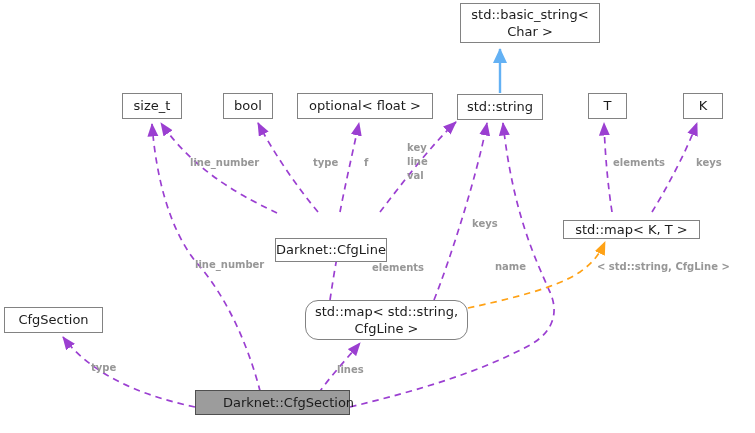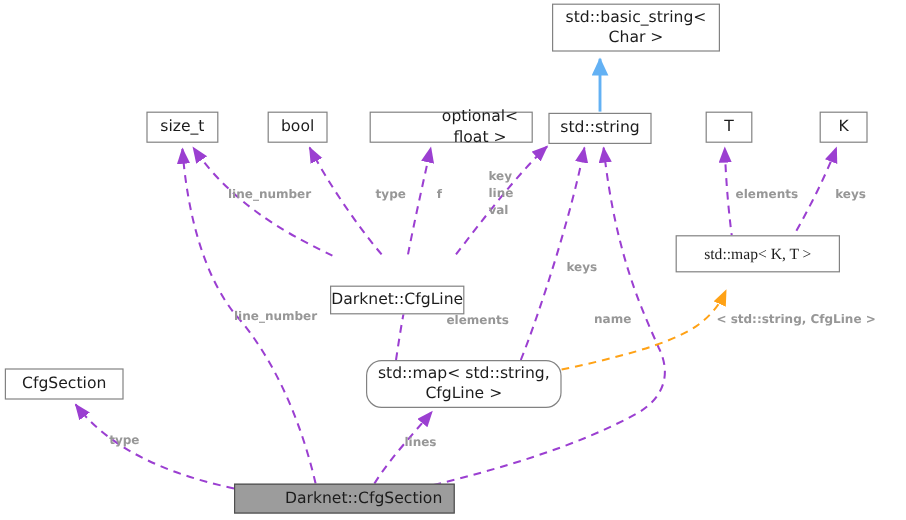--- a/index.html
+++ b/index.html
@@ -70,38 +70,38 @@
     <path class="edge orange dashed" d="M468,308 C510,299 556,288 580,272 C594,262 600,253 605,242" marker-end="url(#arrow-orange)"></path>
   </svg>
 
   <div class="node" style="left:428px;top:3px;width:140px;height:40px;margin-left:32px;">std::basic_string&lt;
 Char &gt;</div>
 
   <div class="node" style="left:122px;top:93px;width:60px;height:26px;">size_t</div>
 
   <div class="node" style="left:223px;top:93px;width:50px;height:26px;">bool</div>
 
-  <div class="node" style="left:308px;top:93px;width:136px;height:26px;padding-left:48px;">optional&lt; float &gt;</div>
+  <div class="node" style="left:297px;top:93px;width:136px;height:26px;">optional&lt; float &gt;</div>
 
   <div class="node" style="left:457px;top:94px;width:86px;height:26px;">std::string</div>
 
   <div class="node" style="left:588px;top:93px;width:39px;height:26px;">T</div>
 
   <div class="node" style="left:683px;top:93px;width:40px;height:26px;">K</div>
 
   <div class="node" style="left:275px;top:212px;width:112px;height:24px;margin-top:26px;">Darknet::CfgLine</div>
 
-  <div class="node" style="left:563px;top:196px;width:137px;height:31px;font-family:Liberation Serif, serif;">std::map&lt; K, T &gt;</div>
+  <div class="node" style="left:563px;top:220px;width:137px;height:19px;">std::map&lt; K, T &gt;</div>
 
   <div class="node" style="left:305px;top:300px;width:163px;height:40px;border-radius:13px;">std::map&lt; std::string,
 CfgLine &gt;</div>
 
   <div class="node" style="left:4px;top:307px;width:99px;height:26px;">CfgSection</div>
 
-  <div class="node highlight" style="left:195px;top:403px;width:184px;height:25px;padding-left:32px;">Darknet::CfgSection</div>
+  <div class="node highlight" style="left:195px;top:390px;width:155px;height:25px;padding-left:32px;">Darknet::CfgSection</div>
 
   <div class="edge-label" style="left:190px;top:156px;">line_number</div>
 
   <div class="edge-label" style="left:313px;top:156px;">type</div>
 
   <div class="edge-label" style="left:364px;top:156px;">f</div>
 
   <div class="edge-label" style="left:407px;top:141px;">key
 line
 val</div>

